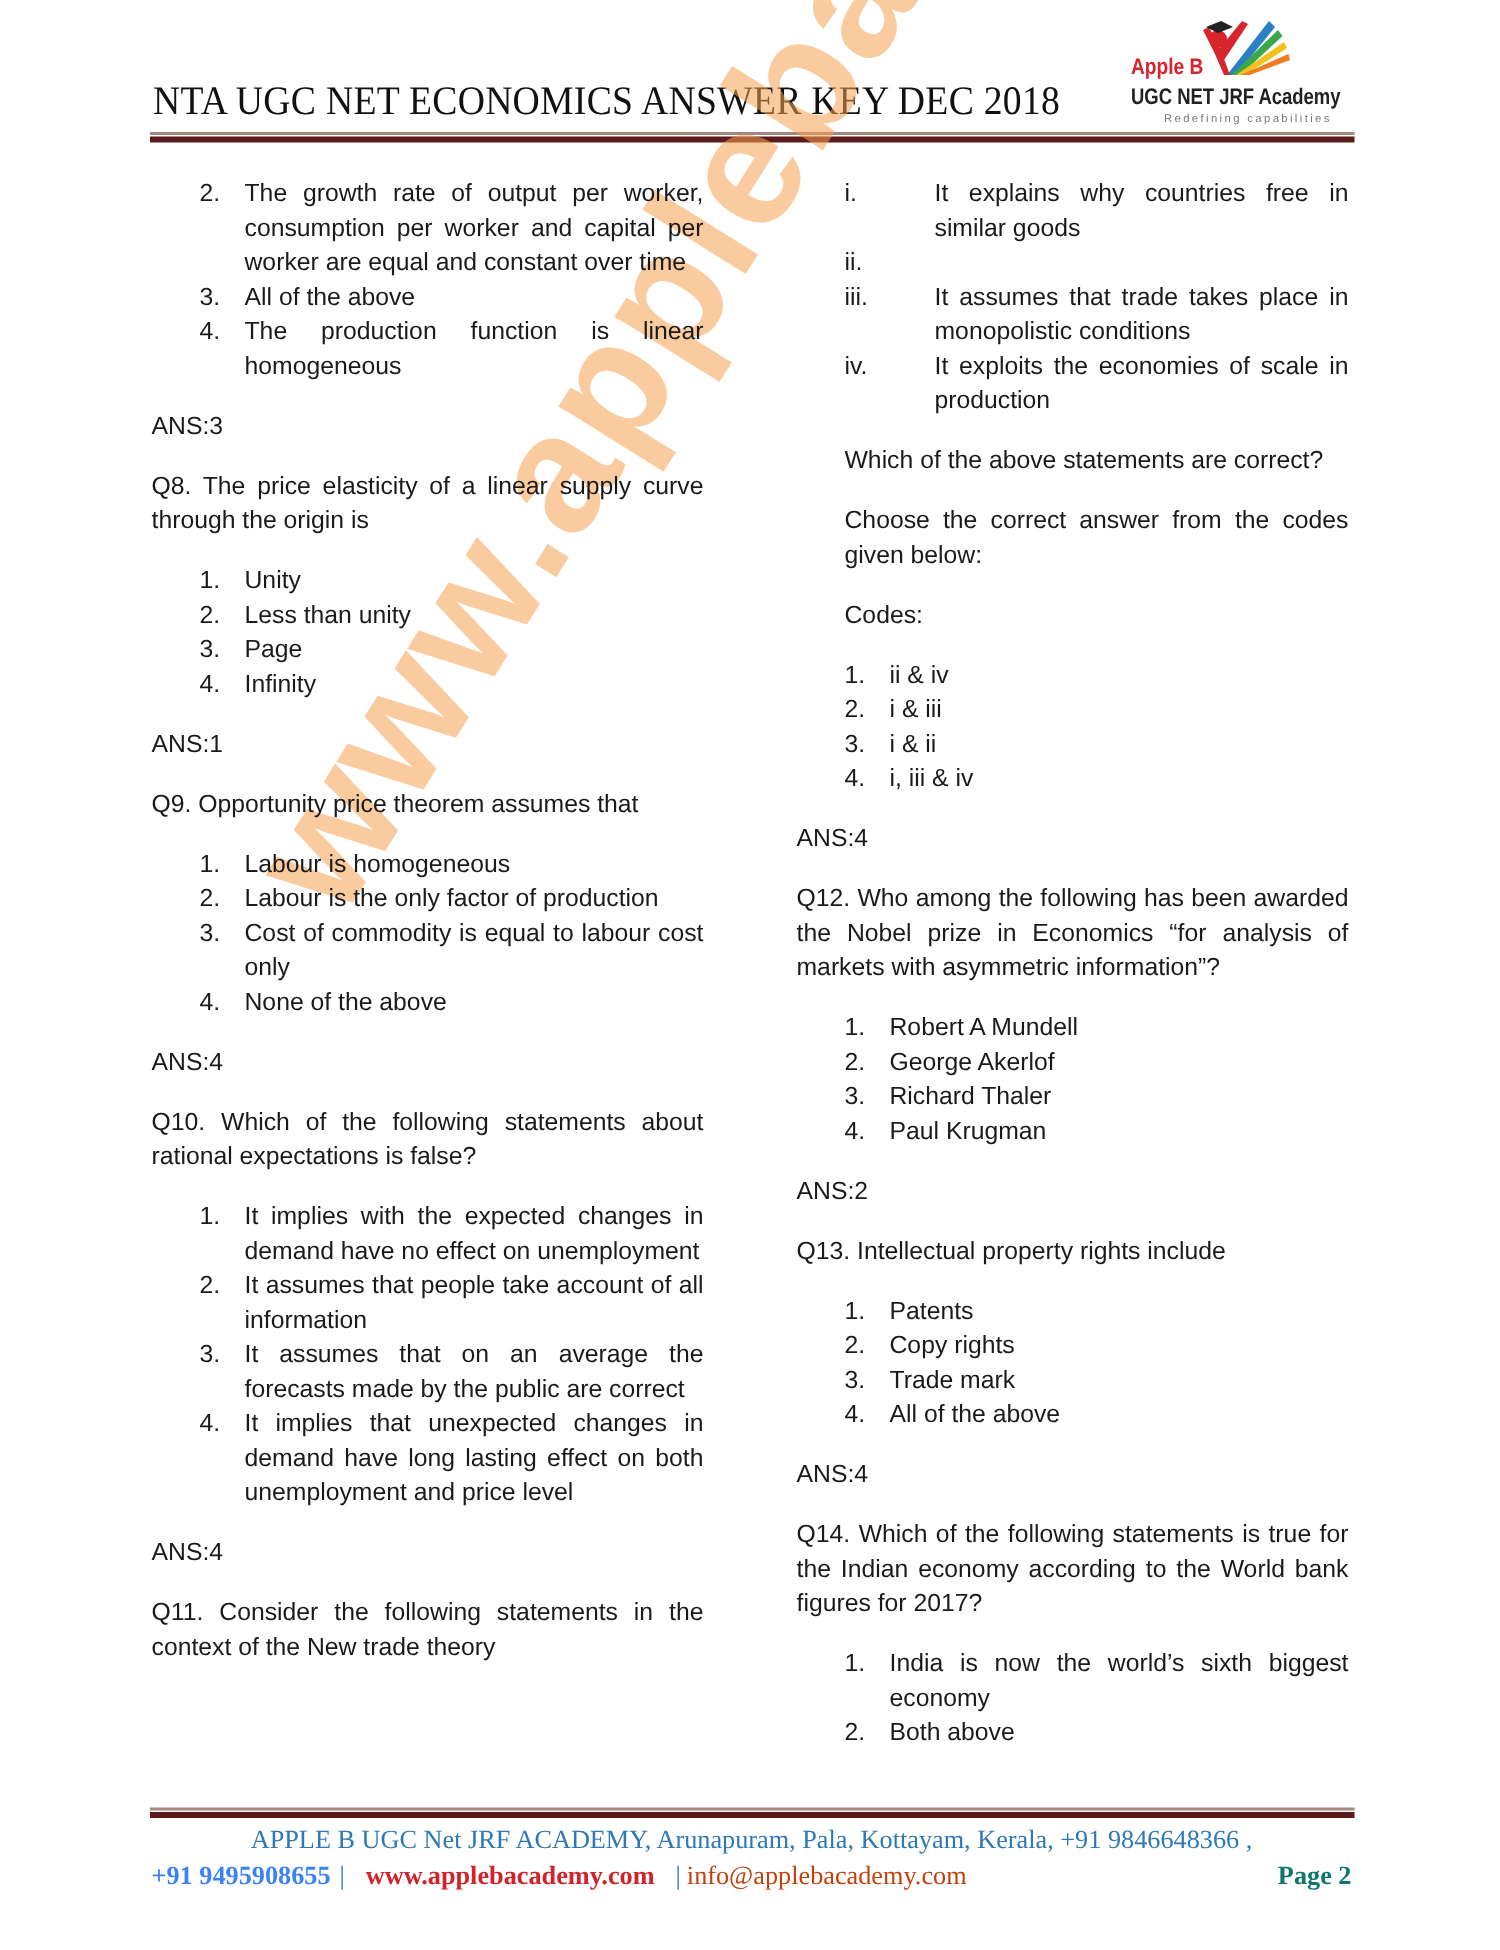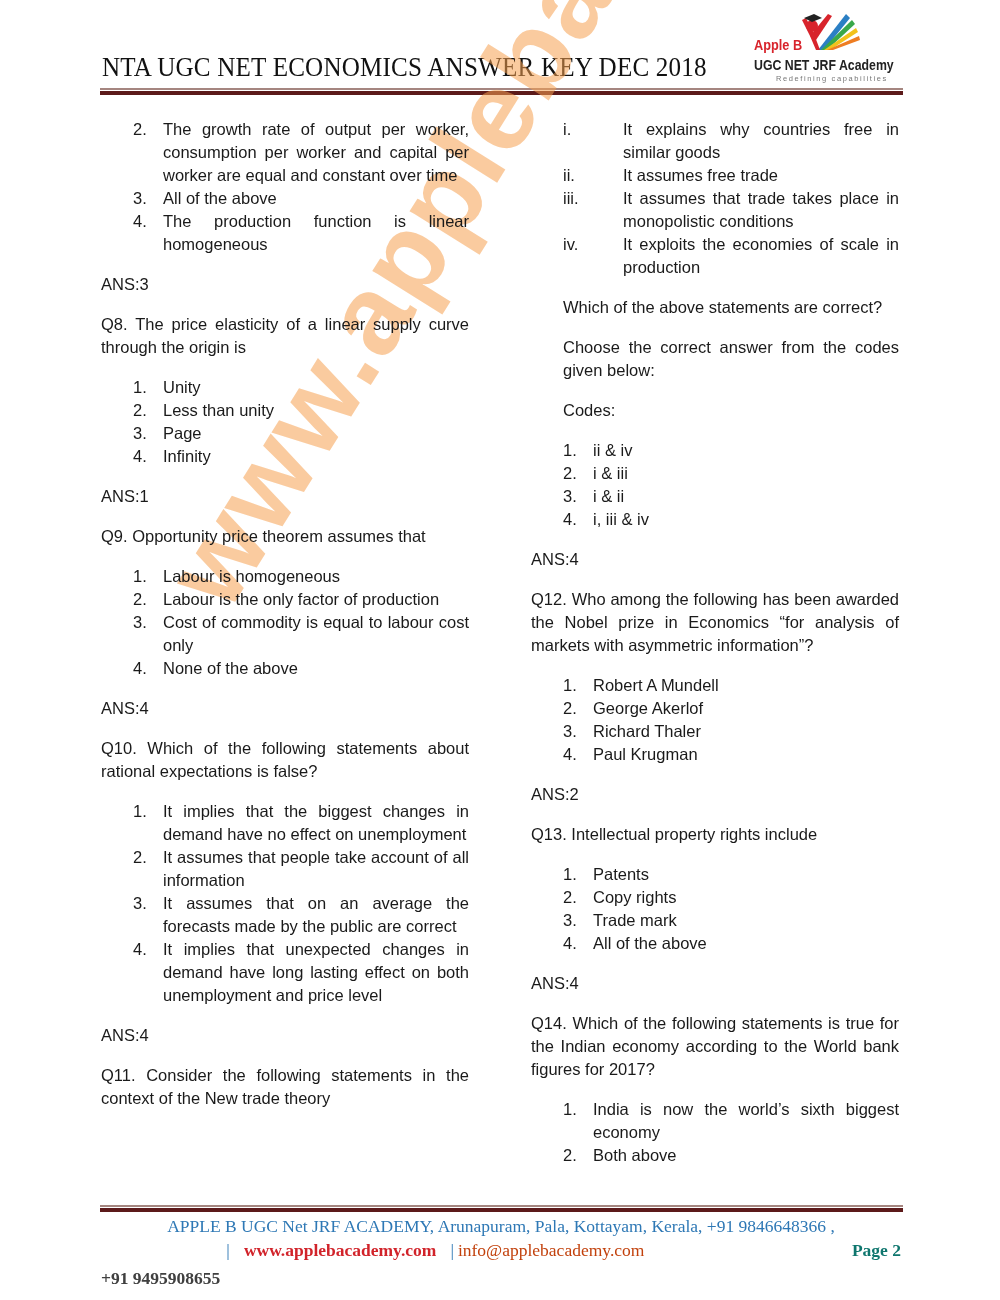--- a/index.html
+++ b/index.html
@@ -32,21 +32,21 @@
     ol.roman li .num { width: 92px; padding-left: 32px; }
     .indent { padding-left: 32px; }
 
     .watermark { position: absolute; left: 140px; top: 560px; font-size: 112px; font-weight: bold;
                  color: rgba(245, 160, 80, 0.55); transform: rotate(-58deg); transform-origin: left top;
                  white-space: nowrap; pointer-events: none; letter-spacing: 2px; }
 
     .footer { position: absolute; left: 101px; top: 1214px; width: 800px; font-family: "Liberation Serif", serif; font-size: 17.5px; line-height: 24px; }
     .footer .line1 { color: #2e78b5; white-space: nowrap; text-align: center; }
     .footer .line2 { display: flex; white-space: nowrap; }
-    .footer .phone2 { color: #404040; font-weight: bold; margin-top: 28px; }
+    .footer .phone2 { color: #3b82f6; font-weight: bold; }
     .footer .sep { color: #2e78b5; margin: 0 14px 0 6px; }
     .footer .web { color: #d1232a; font-weight: bold; }
     .footer .sep2 { color: #2e78b5; margin: 0 4px 0 14px; }
     .footer .email { color: #c2410c; }
     .footer .page { color: #0f766e; font-weight: bold; margin-left: auto; }
   </style>
 </head>
 <body>
 
 <div>
@@ -130,21 +130,21 @@
         <span class="num">4.</span>
         <span class="txt">None of the above</span>
       </li>
   </ol>
   <div class="ans">ANS:4</div>
 
   <div class="para">Q10. Which of the following statements about rational expectations is false?</div>
   <ol class="opts">
     <li>
         <span class="num">1.</span>
-        <span class="txt">It implies that the biggest changes in demand have no effect on unemployment</span>
+        <span class="txt">It implies with the expected changes in demand have no effect on unemployment</span>
       </li>
     <li>
         <span class="num">2.</span>
         <span class="txt">It assumes that people take account of all information</span>
       </li>
     <li>
         <span class="num">3.</span>
         <span class="txt">It assumes that on an average the forecasts made by the public are correct</span>
       </li>
     <li>
@@ -158,21 +158,20 @@
 </div>
 
 <div class="col right">
   <ol class="opts roman">
     <li>
         <span class="num">i.</span>
         <span class="txt">It explains why countries free in similar goods</span>
       </li>
     <li>
         <span class="num">ii.</span>
-        <span class="txt">It assumes free trade</span>
       </li>
     <li>
         <span class="num">iii.</span>
         <span class="txt">It assumes that trade takes place in monopolistic conditions</span>
       </li>
     <li>
         <span class="num">iv.</span>
         <span class="txt">It exploits the economies of scale in production</span>
       </li>
   </ol>

